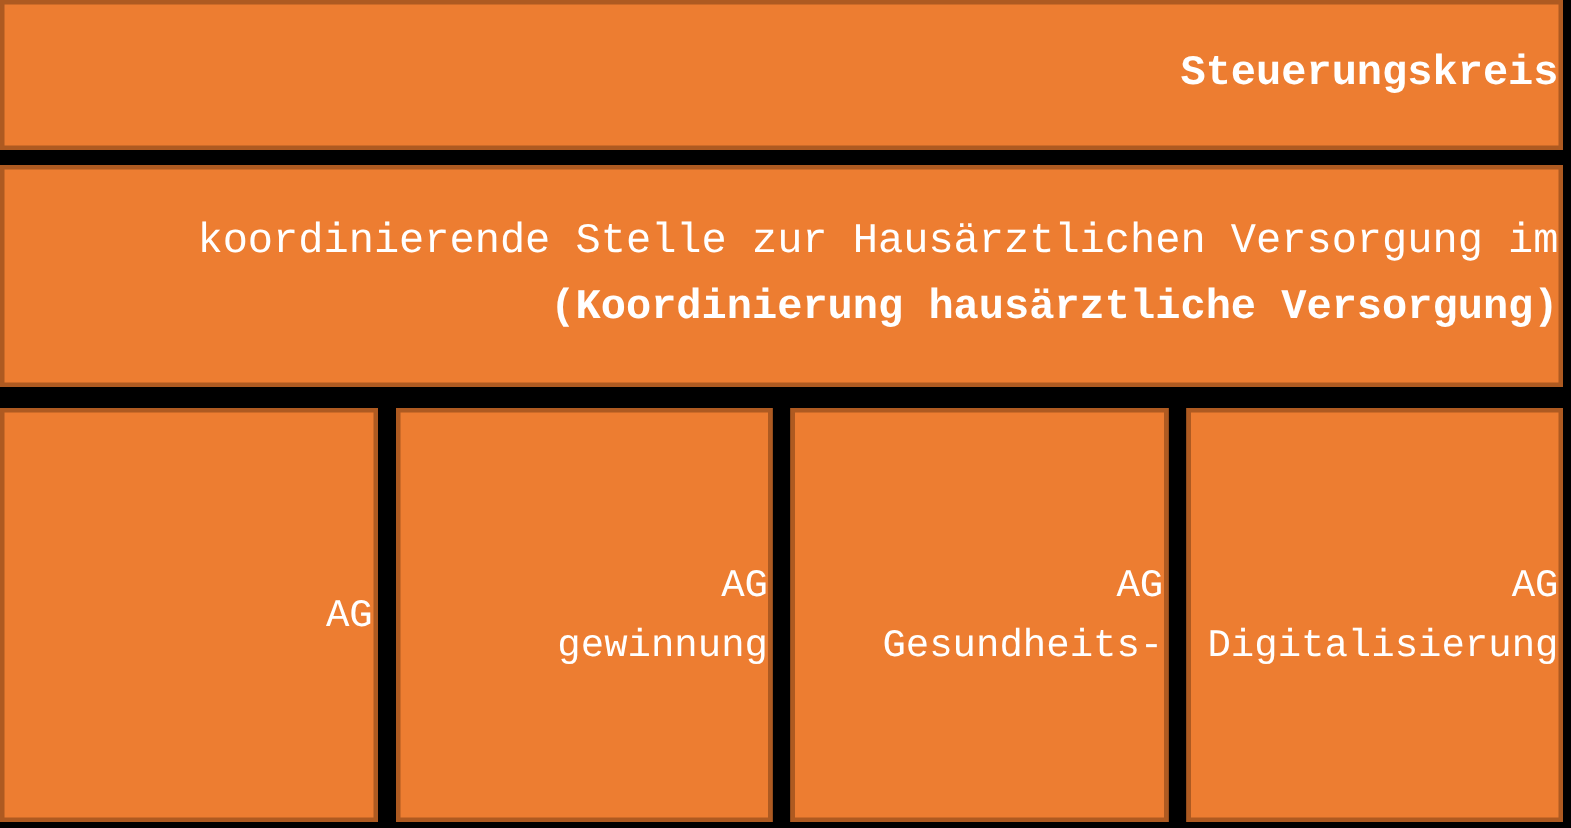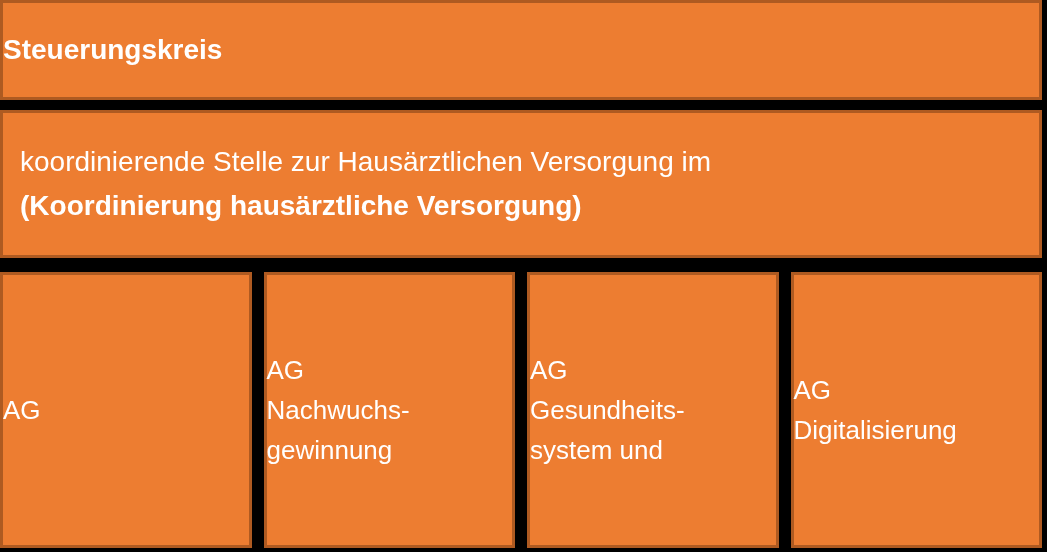--- a/index.html
+++ b/index.html
@@ -15,22 +15,23 @@
     font-family: "Liberation Sans", sans-serif;
   }
   .box {
     background: #ED7D31;
     border: 3px solid #AE5A21;
     box-sizing: border-box;
     color: #FFFFFF;
     display: flex;
     flex-direction: column;
     justify-content: center;
-    align-items: flex-start;
+    align-items: flex-end;
     text-align: center;
+    font-family: Liberation Mono, monospace;
   }
   .top-box {
     position: absolute;
     left: 0;
     top: 0;
     width: 1042px;
     height: 100px;
     font-size: 28px;
     line-height: 1.3;
   }
@@ -80,28 +81,26 @@
   </div>
 
   <div class="work-groups-row">
 
     <div class="box">
       <div class="line">AG</div>
     </div>
 
     <div class="box">
       <div class="line">AG</div>
-      <div class="line">Nachwuchs-</div>
       <div class="line">gewinnung</div>
     </div>
 
     <div class="box">
       <div class="line">AG</div>
       <div class="line">Gesundheits-</div>
-      <div class="line">system und</div>
     </div>
 
     <div class="box">
       <div class="line">AG</div>
       <div class="line">Digitalisierung</div>
     </div>
 
   </div>
 </div>
 

